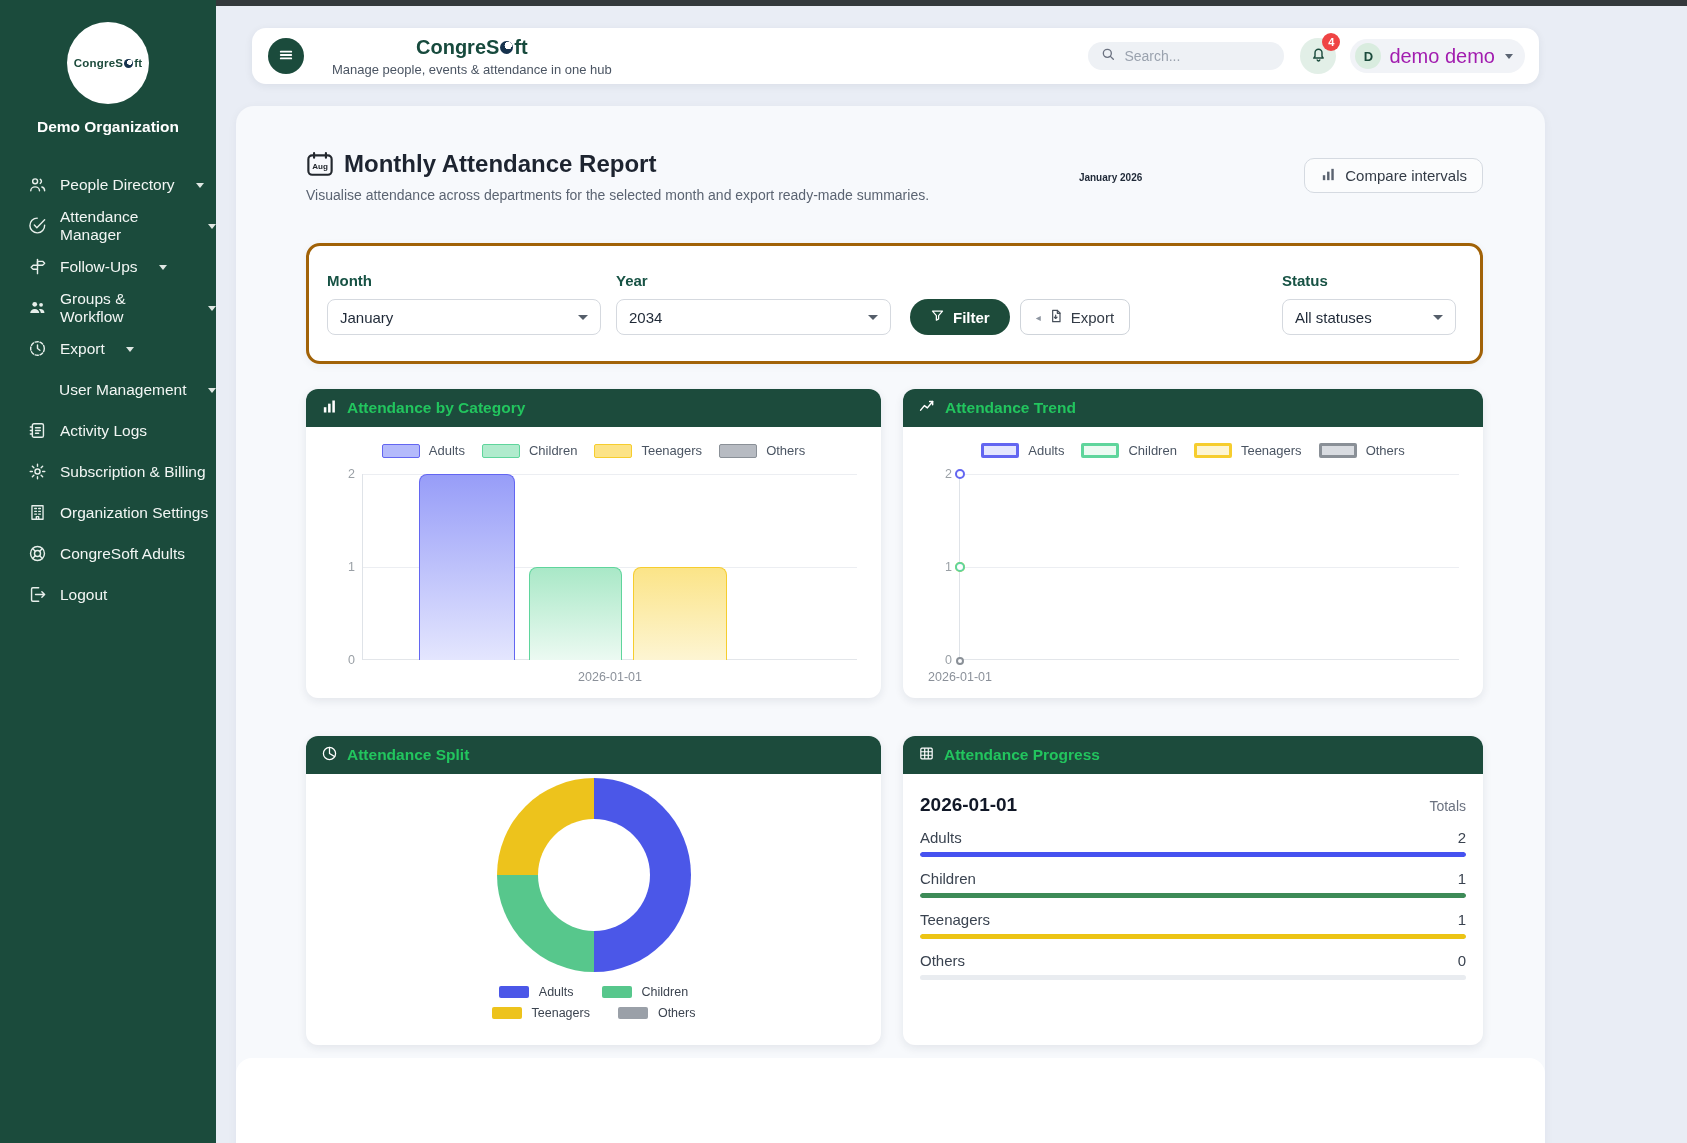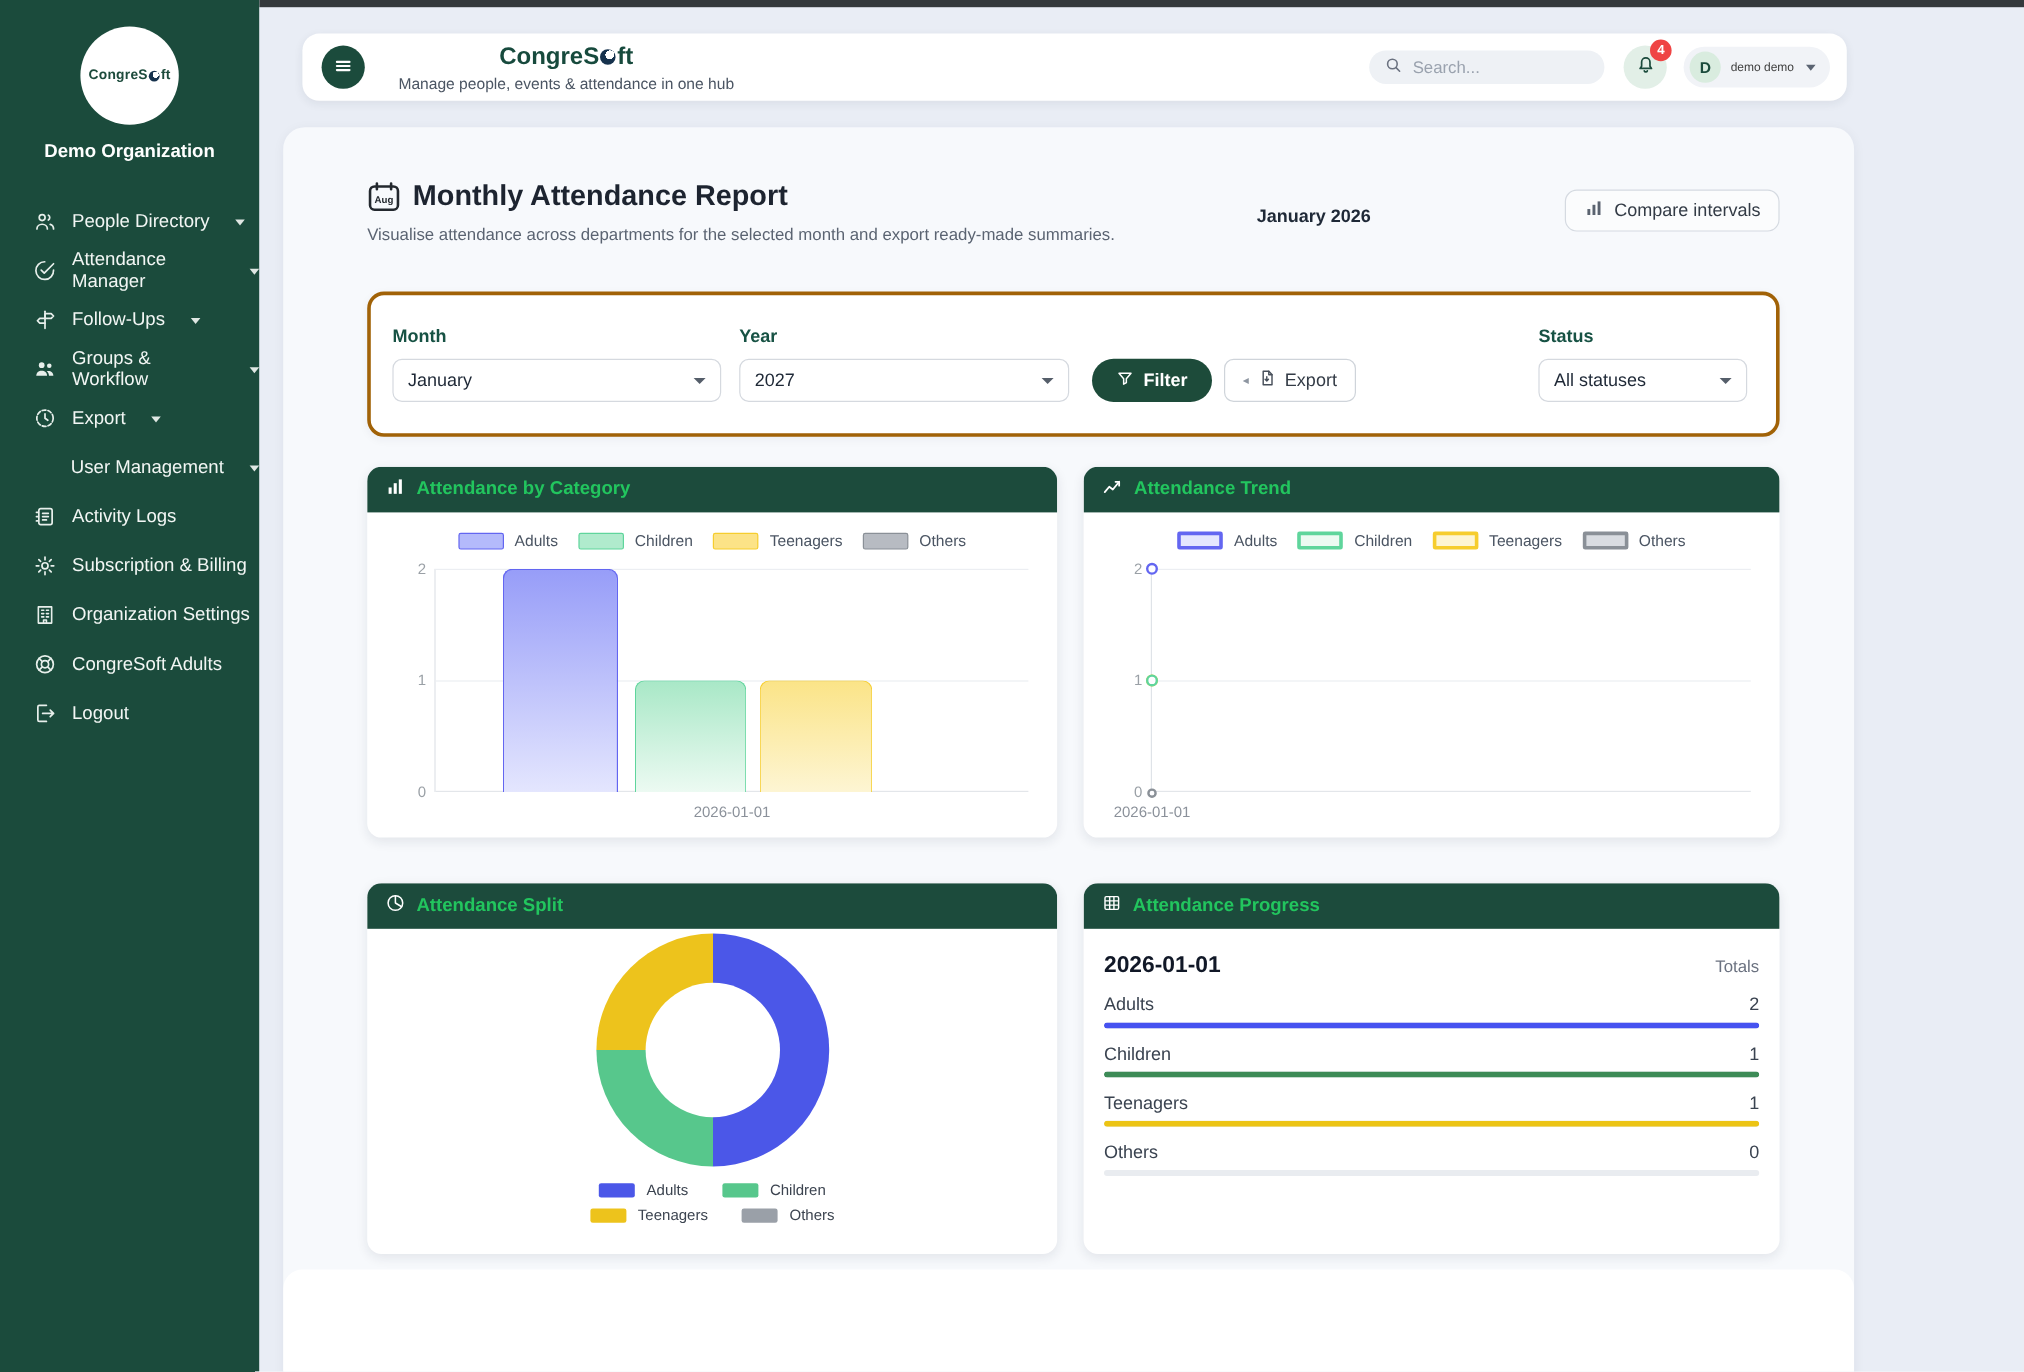--- a/index.html
+++ b/index.html
@@ -80,36 +80,36 @@
     display:flex; align-items:center; justify-content:center; padding:0 4px;
   }
   .profile {
     margin-left:14px; height:34px; border-radius:17px; background:#f1f3f7;
     display:flex; align-items:center; gap:8px; padding:0 12px 0 5px; cursor:pointer;
   }
   .avatar {
     width:26px; height:26px; border-radius:50%; background:#d9ecdf; color:#1b4b3c;
     font-size:13px; font-weight:bold; display:flex; align-items:center; justify-content:center;
   }
-  .profile-name { font-size:10px; font-weight:500; color:#404040; }
+  .profile-name { font-size:20px; font-weight:500; color:#a21caf; }
   .caret-dark {
     width:0; height:0; border-left:4.5px solid transparent; border-right:4.5px solid transparent;
     border-top:5px solid #5b6472; margin-left:2px;
   }
   
   .main-panel {
     margin:22px 142px 0 20px; height:1060px; background:#f7f9fc; border-radius:18px;
     padding:44px 62px 0 70px; position:relative; overflow:hidden;
     box-shadow:0 2px 10px rgba(30,40,60,.05);
   }
   .report-head { display:flex; align-items:flex-start; }
   .report-title-row { display:flex; align-items:center; gap:10px; }
   .report-title { font-size:24px; font-weight:bold; color:#1d2430; }
   .report-subtitle { font-size:14px; color:#5b6472; margin-top:9px; }
-  .period { margin-left:auto; margin-top:22px; font-size:15px; font-weight:bold; color:#1f2937; white-space:nowrap; }
+  .period { margin-left:auto; margin-top:22px; font-size:10px; font-weight:bold; color:#1f2937; white-space:nowrap; }
   .compare-btn {
     margin-left:162px; margin-top:8px; height:35px; padding:0 15px;
     background:#fbfcfd; border:1px solid #d5dae1; border-radius:10px;
     display:flex; align-items:center; gap:8px; font-size:15px; color:#333b46;
     font-family:"Liberation Sans",sans-serif; cursor:pointer; white-space:nowrap;
   }
   
   .filter-card {
     margin-top:40px; background:#fff; border:3px solid #a16207; border-radius:14px;
     box-shadow:0 2px 8px rgba(30,40,60,.05); padding:26px 24px 26px 18px;
@@ -386,21 +386,21 @@
       <div class="fcol w-month">
         <label>Month</label>
         <div class="select">
           <span>January</span>
           <span class="sel-chev"></span>
         </div>
       </div>
       <div class="fcol w-year">
         <label>Year</label>
         <div class="select">
-          <span>2027</span>
+          <span>2034</span>
           <span class="sel-chev"></span>
         </div>
       </div>
       <button class="filter-btn">
         <span><svg width="15" height="15" viewBox="0 0 24 24" fill="none" stroke="#fff" stroke-width="2" stroke-linejoin="round">
               <path d="M4 5h16l-6.2 7.2v5.2l-3.6 2.1v-7.3z"></path>
             </svg></span>
         <span>Filter</span>
       </button>
       <button class="export-btn">

